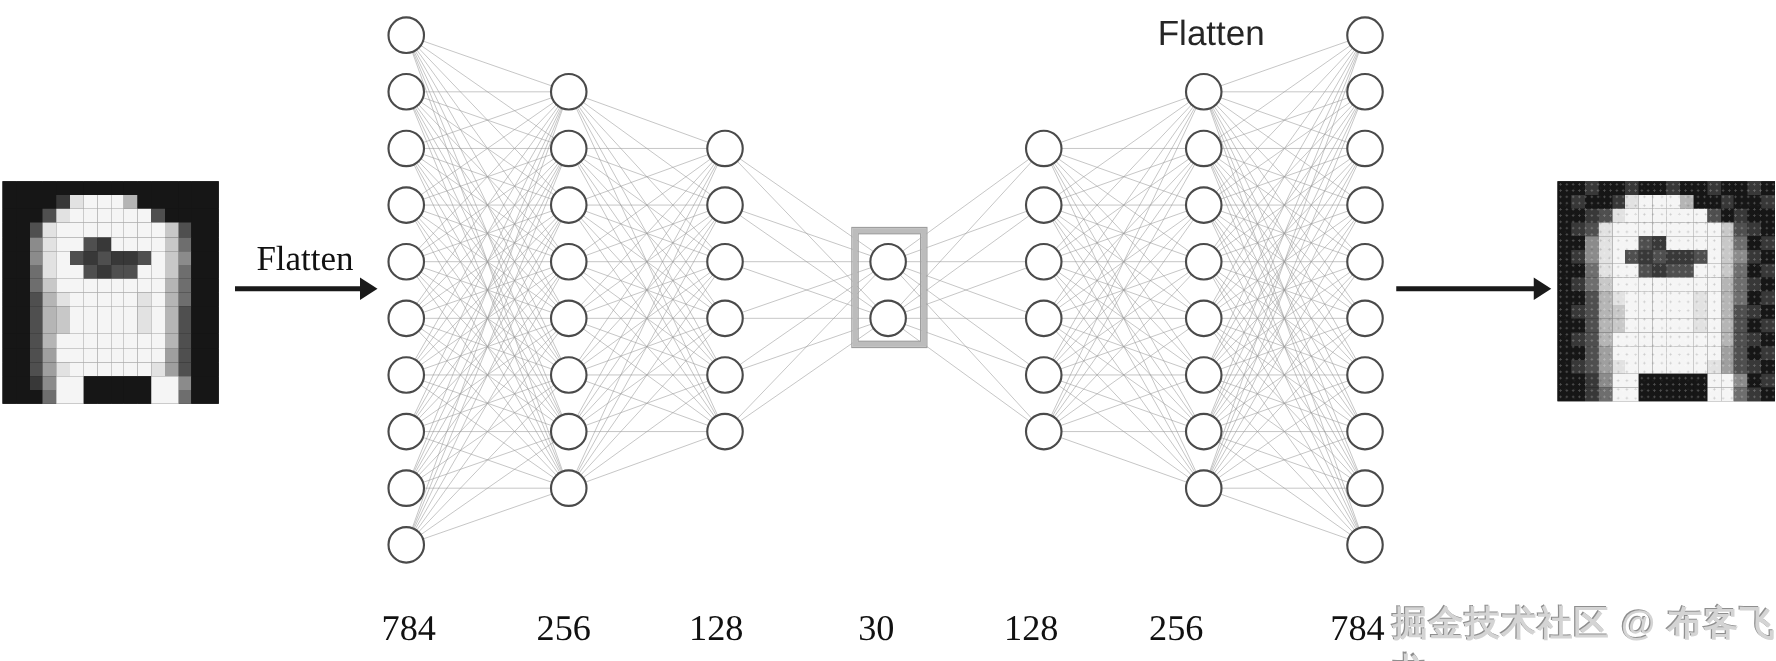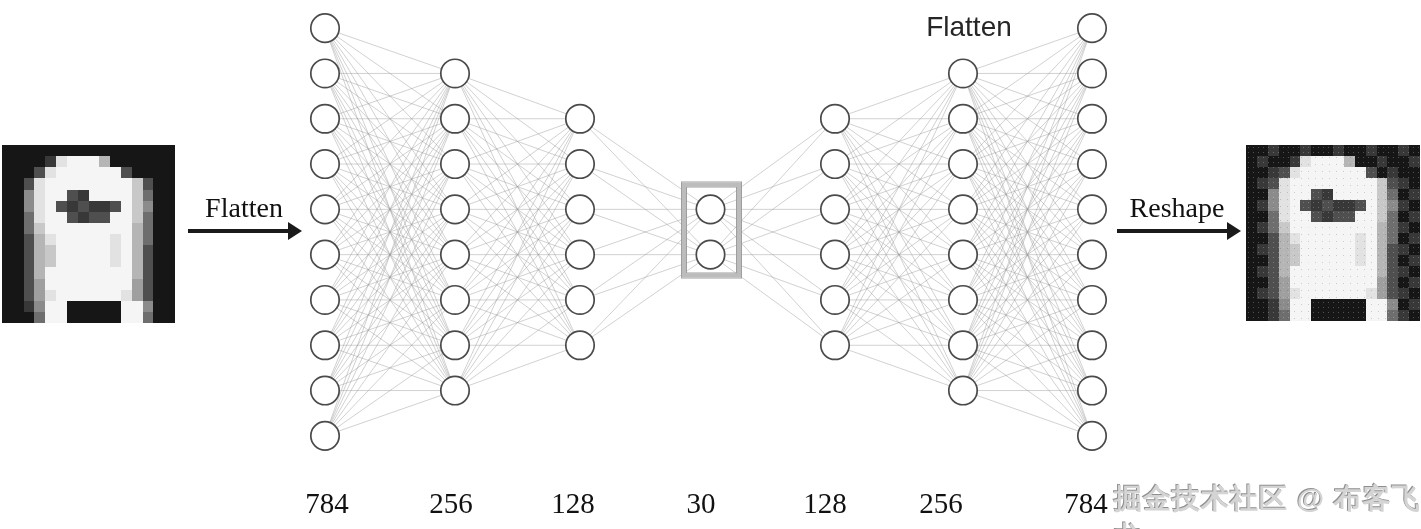--- a/index.html
+++ b/index.html
@@ -643,21 +643,20 @@
     </div>
 
   <div class="lbl op flatten">Flatten</div>
   <div class="arrow flatten-arrow">
     <span class="shaft"></span>
     <span class="head"></span>
   </div>
 
   <div class="lbl coder decoder">Flatten</div>
 
-  <div class="lbl op reshape">Reshape</div>
   <div class="arrow reshape-arrow">
     <span class="shaft"></span>
     <span class="head"></span>
   </div>
 
   <div class="pixel-img output">
       <div style="background: rgb(22, 22, 22);"></div>
       <div style="background: rgb(22, 22, 22);"></div>
       <div style="background: rgb(56, 56, 56);"></div>
       <div style="background: rgb(22, 22, 22);"></div>

